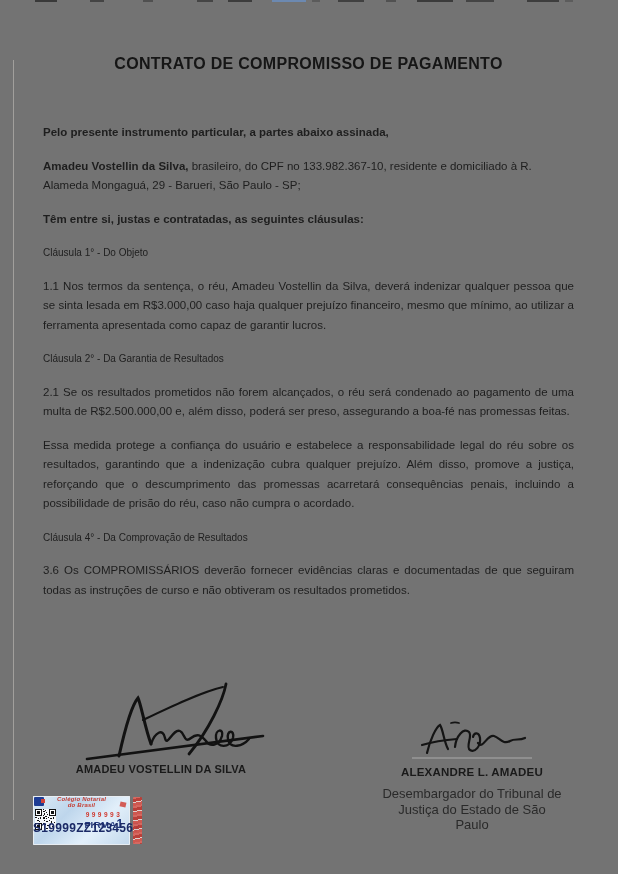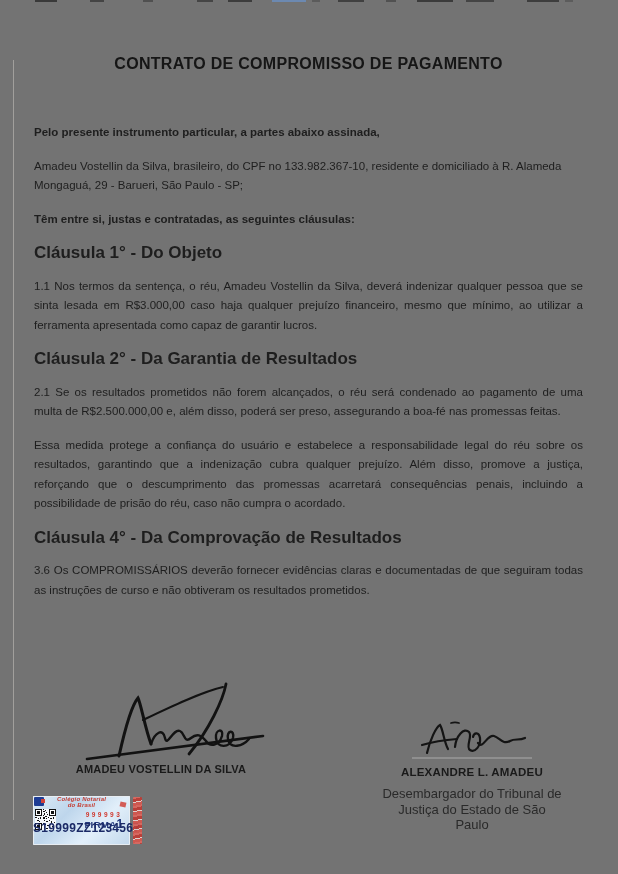--- a/index.html
+++ b/index.html
@@ -8,25 +8,25 @@
     position:relative;width:618px;height:874px;background:#737373;overflow:hidden;
     font-family:"Liberation Sans","DejaVu Sans",sans-serif;color:#1d1d1d;padding-left:28px;
   }
   
   .edge-marks span{position:absolute;top:0;height:2px;display:block;opacity:.8;}
   .edge-line-right{position:absolute;top:0;right:3px;width:2px;height:874px;background:#b7b3ae;opacity:.75;}
   .edge-line-left{position:absolute;top:60px;left:13px;width:1px;height:760px;background:#d9d5cf;opacity:.45;}
 
   .content{position:absolute;left:30px;top:0;width:557px;}
   .doc-title{margin:55px 0 50px;font-size:16px;font-weight:bold;text-align:center;letter-spacing:.3px;color:#161616;}
-  .content p, .content h3{margin:0 4px 14px;font-size:11.5px;line-height:19.5px;color:#1e1e1e;}
-  .content h3{font-weight:bold;font-size:17px;}
+  .content p, .content h3{margin:0 13px 14px;font-size:11.5px;line-height:19.5px;color:#1e1e1e;}
+  .content h3{font-weight:normal;font-size:10px;}
   p.bold{font-weight:bold;}
   p.just{text-align:justify;}
-  .b{font-weight:normal;}
+  .b{font-weight:bold;}
 
   
   .sig{position:absolute;}
   .sig svg{display:block;}
   .sig-name{position:absolute;font-weight:bold;font-size:11px;letter-spacing:.2px;text-align:center;color:#1a1a1a;}
   .left-name{left:46px;top:763px;width:230px;}
   .right-name{left:392px;top:766px;width:160px;font-size:11.5px;}
   .sig-line{position:absolute;left:412px;top:757px;width:120px;height:2px;background:#8f8f8f;}
   .sig-role{position:absolute;left:380px;top:786px;width:184px;text-align:center;font-size:13px;line-height:15.5px;color:#2a2a2a;}
 

